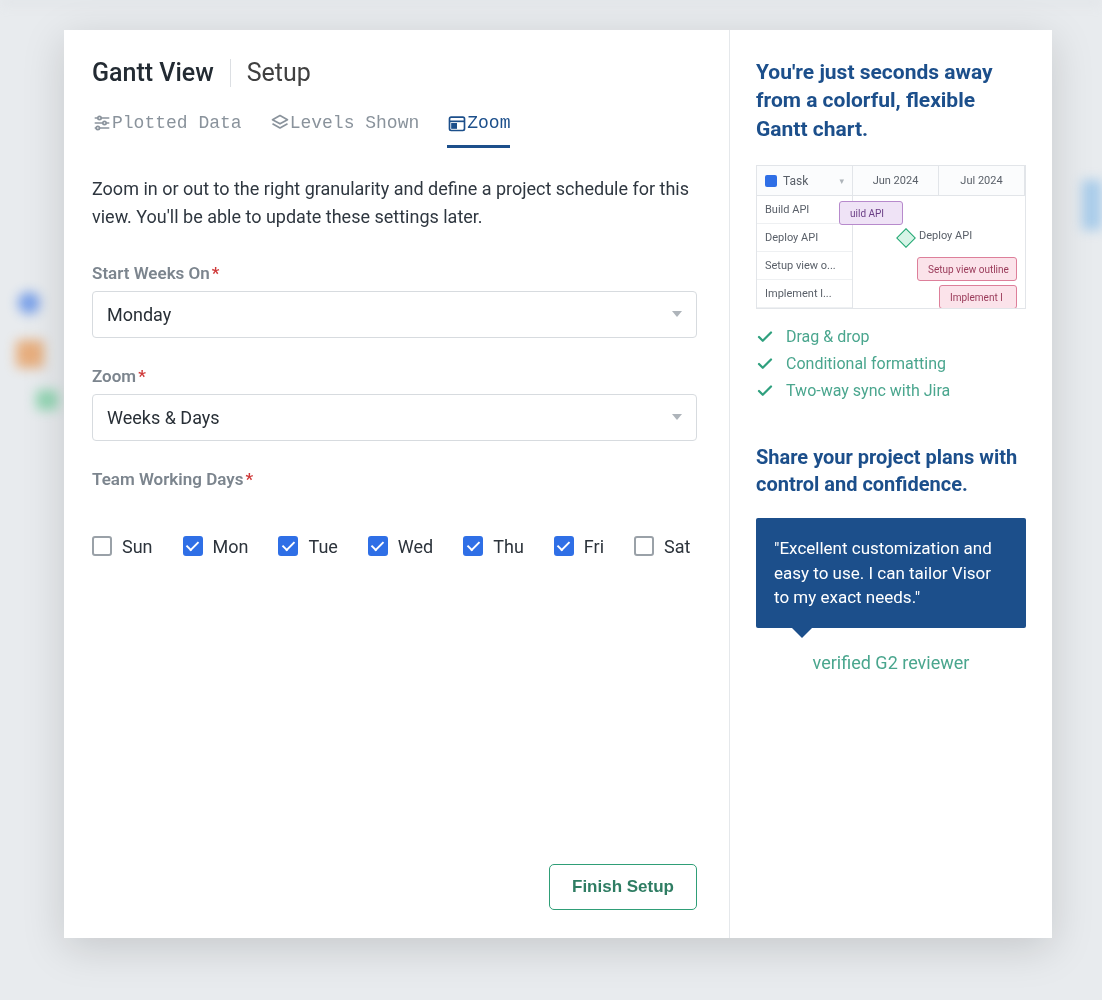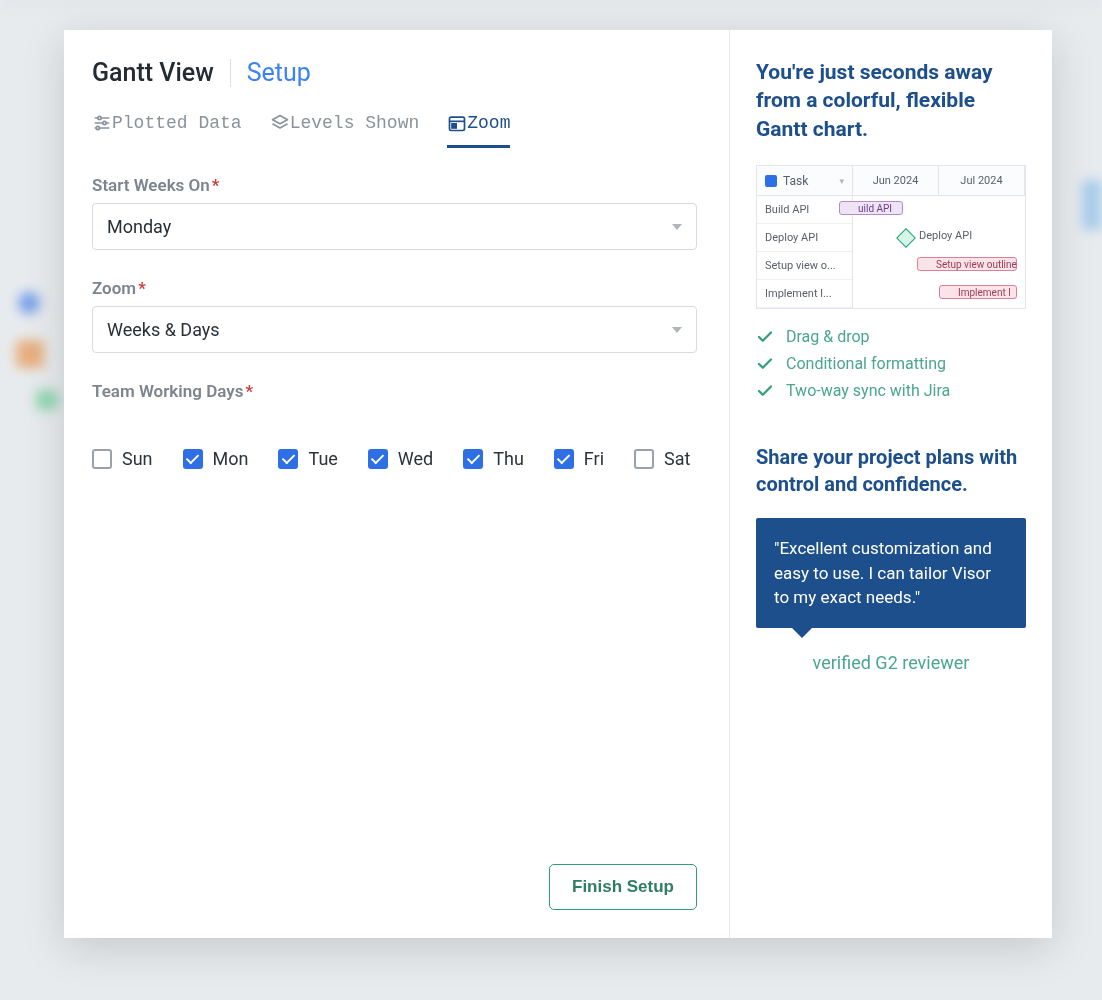--- a/index.html
+++ b/index.html
@@ -79,21 +79,21 @@
     color: #232b33;
   }
   .header-divider {
     width: 1px;
     height: 28px;
     background: #dcdfe3;
   }
   .header-sub {
     font-size: 25px;
     font-weight: 400;
-    color: #3b82f6;
+    color: #404040;
   }
 
   
   .tabs {
     display: flex;
     gap: 28px;
     border-bottom: 1px solid transparent;
     margin-bottom: 26px;
   }
   .tab {
@@ -267,26 +267,26 @@
     justify-content: center;
     border-right: 1px solid #e2e5e9;
     font-size: 11px;
   }
   .preview-timeline .bar-area {
     position: relative;
     height: calc(100% - 30px);
   }
   .bar {
     position: absolute;
-    height: 14px;
+    height: 24px;
     border-radius: 3px;
     font-size: 10px;
     display: flex;
     align-items: center;
-    padding: 0 18px;
+    padding: 0 10px;
     white-space: nowrap;
   }
   .bar.purple { background: #efe3f6; border: 1px solid #b78acc; color: #6a3e85; left: -14px; top: 5px; width: 64px; }
   .diamond {
     position: absolute;
     width: 14px; height: 14px;
     border: 1.5px solid #21a772;
     background: #d7f4e7;
     transform: rotate(45deg);
     left: 46px; top: 35px;
@@ -390,20 +390,21 @@
       <div class="tab active">
         <svg width="20" height="20" viewBox="0 0 24 24" fill="none" stroke="#1c4f8b" stroke-width="2">
             <rect x="3" y="5" width="18" height="16" rx="2"></rect>
             <line x1="3" y1="10" x2="21" y2="10"></line>
             <rect x="6" y="13" width="5" height="5" fill="#1c4f8b"></rect>
           </svg>
         <span>Zoom</span>
       </div>
     </div>
 
+    <p class="description">Zoom in or out to the right granularity and define a project schedule for this view. You'll be able to update these settings later.</p>
 
     <div class="field">
       <div class="field-label">
         <span>Start Weeks On</span><span class="req">*</span>
       </div>
       <div class="select">
         <span>Monday</span>
         <span class="caret"></span>
       </div>
     </div>

